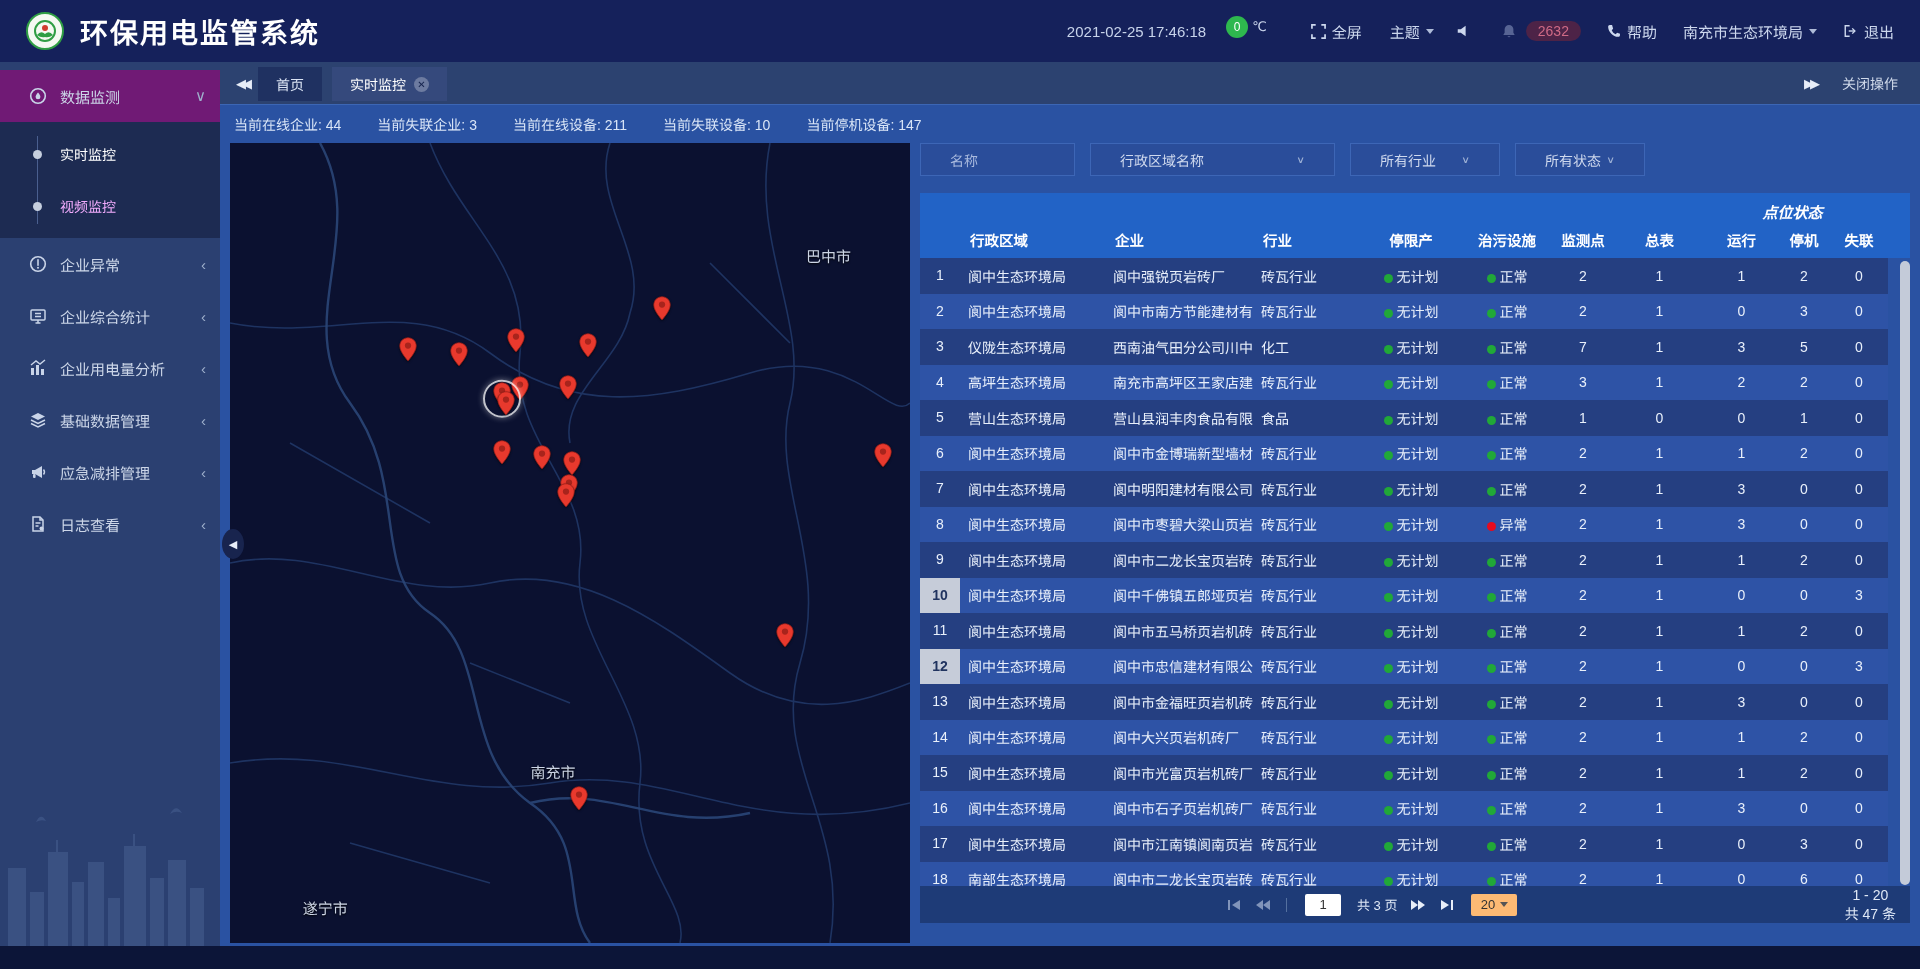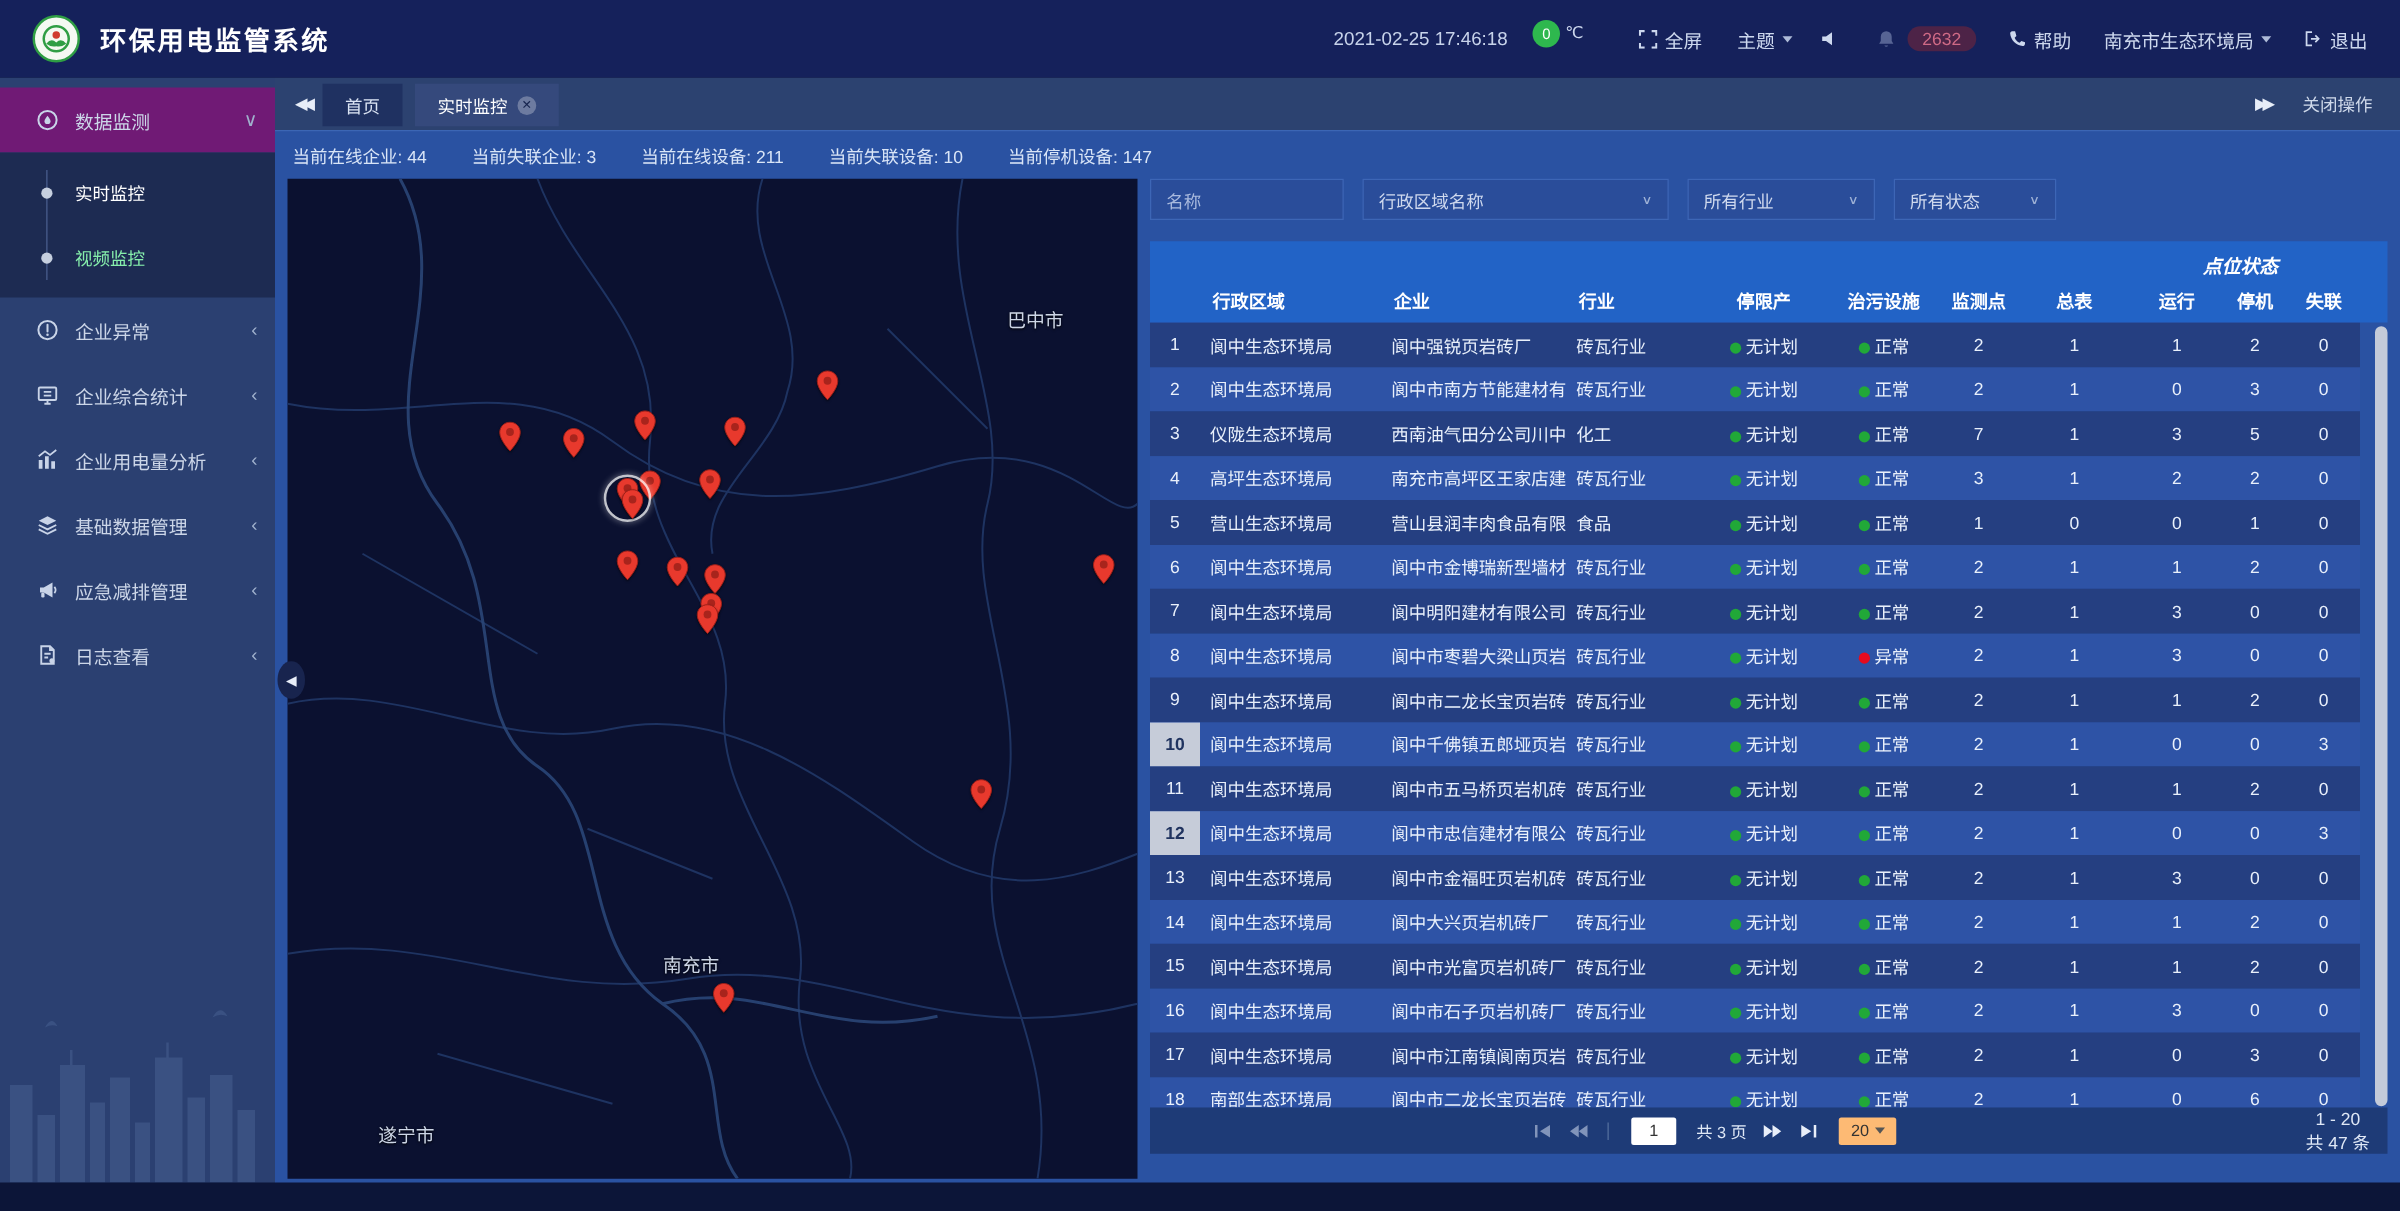--- a/index.html
+++ b/index.html
@@ -4,21 +4,21 @@
 <title>环保用电监管系统</title>
 <style>
   html,body{margin:0;padding:0;background:#0c1538;}
   .app{position:relative;width:1920px;height:969px;overflow:hidden;
        font-family:"Liberation Sans","DejaVu Sans",sans-serif;color:#d7e1f3;}
   
   .topbar{position:absolute;left:0;top:0;width:1920px;height:62px;background:#15215b;
           display:flex;align-items:center;z-index:5;}
   .logo{width:34px;height:34px;border-radius:50%;background:#f4f9f2;border:2px solid #2f9e44;
         margin-left:26px;display:flex;align-items:center;justify-content:center;flex:0 0 auto;}
-  .app-title{font-size:21px;font-weight:bold;color:#ffffff;letter-spacing:2px;margin-left:16px;}
+  .app-title{font-size:28px;font-weight:bold;color:#ffffff;letter-spacing:2px;margin-left:16px;}
   .top-right{margin-left:auto;display:flex;align-items:center;font-size:15px;color:#cdd8ee;padding-right:26px;}
   .top-item{display:flex;align-items:center;cursor:default;white-space:nowrap;text-align:center;}
   .datetime{margin-right:20px;color:#c7d3ea;}
   .temp-circle{width:22px;height:22px;border-radius:50%;background:#2eb84e;color:#fff;font-size:12px;
                display:flex;align-items:center;justify-content:center;margin-right:4px;margin-top:-8px;}
   .temp-unit{margin-right:44px;margin-top:-10px;font-size:13px;}
   .tico{display:inline-flex;margin-right:6px;}
   .gap28{margin-right:28px;} .gap22{margin-right:22px;} .gap26{margin-right:26px;}
   .caret{display:inline-block;width:0;height:0;border-left:4px solid transparent;border-right:4px solid transparent;
          border-top:5px solid #aebbd8;margin-left:6px;}
@@ -27,21 +27,21 @@
   
   .sidebar{position:absolute;left:0;top:62px;width:220px;height:884px;background:#2b4071;z-index:4;overflow:hidden;}
   .nav-group{height:52px;display:flex;align-items:center;padding:0 14px 0 28px;cursor:pointer;position:relative;}
   .nav-group.first{margin-top:8px;background:#701a75;}
   .nav-ico{width:20px;height:20px;display:inline-flex;align-items:center;justify-content:center;color:#c9d4e8;flex:0 0 auto;}
   .nav-label{margin-left:12px;font-size:15px;color:#ccd6e8;flex:1 1 auto;}
   .nav-chevron{color:#9fb0cc;font-size:15px;}
   .sub-block{background:#1d2b52;position:relative;padding:6px 0;}
   .sub-line{position:absolute;left:37px;top:14px;bottom:14px;width:1px;background:#4a5f8f;}
   .sub-item{height:52px;display:flex;align-items:center;padding-left:60px;position:relative;cursor:pointer;
-            font-size:14px;color:#86efac;}
+            font-size:14px;color:#f0abfc;}
   .sub-item .dot{position:absolute;left:33px;width:9px;height:9px;border-radius:50%;background:#c6cfdf;}
   .sub-item.active{color:#ffffff;}
   .skyline{position:absolute;left:0;bottom:0;width:220px;height:140px;}
   
   .tabbar{position:absolute;left:220px;top:62px;width:1700px;height:42px;background:#2c4270;
           display:flex;align-items:center;z-index:3;}
   .tab-collapse{margin-left:16px;color:#e7edf8;font-size:13px;letter-spacing:-4px;cursor:pointer;}
   .tab{height:34px;margin-top:2px;display:flex;align-items:center;padding:0 18px;font-size:14px;
        color:#dbe4f4;background:#1f3161;margin-left:10px;cursor:pointer;}
   .tab.active{background:#35497c;color:#ffffff;}
@@ -60,21 +60,21 @@
   .pin{position:absolute;width:19px;height:25px;transform:translate(-50%,-100%);}
   .pin svg{display:block;width:19px;height:25px;filter:drop-shadow(0 1px 1px rgba(0,0,0,.6));}
   .cluster-ring{position:absolute;width:34px;height:34px;border:2px solid rgba(255,255,255,.75);border-radius:50%;
                 transform:translate(-50%,-72%);box-shadow:0 0 6px rgba(255,255,255,.4);}
   .collapse-btn{position:absolute;left:2px;top:424px;width:22px;height:30px;background:#18244e;border-radius:50%;
                 color:#e8eef9;display:flex;align-items:center;justify-content:center;font-size:11px;cursor:pointer;z-index:6;}
   
   .panel{position:absolute;left:700px;top:38px;width:990px;height:780px;}
   .filters{display:flex;height:33px;}
   .fbox{background:#2a4d9a;border:1px solid #3d66b6;display:flex;align-items:center;font-size:14px;
-        color:#cfd9ee;padding:0 12px;margin-right:15px;box-sizing:border-box;}
+        color:#cfd9ee;padding:0 29px;margin-right:15px;box-sizing:border-box;}
   .fname{width:155px;} .fregion{width:245px;justify-content:space-between;}
   .findustry{width:150px;justify-content:space-between;} .fstatus{width:130px;justify-content:space-between;}
   .fchev{color:#9fb2d6;font-size:12px;transform:scaleY(.8);}
   .thead{position:absolute;left:0;top:50px;width:990px;height:65px;background:#2263c6;box-sizing:border-box;}
   .pt-group{position:absolute;right:26px;top:8px;width:183px;text-align:center;font-size:15px;font-weight:bold;
             font-style:italic;color:#ffffff;}
   .hgrid,.trow{display:grid;grid-template-columns:40px 145px 148px 107px 102px 90px 62px 91px 73px 52px 58px;}
   .hgrid{position:absolute;left:0;bottom:8px;width:968px;font-size:14.5px;font-weight:bold;color:#ffffff;}
   .hcell{text-align:center;} .hcell.lft{text-align:left;padding-left:10px;}
   .rows{position:absolute;left:0;top:115px;width:990px;height:628px;overflow:hidden;}

